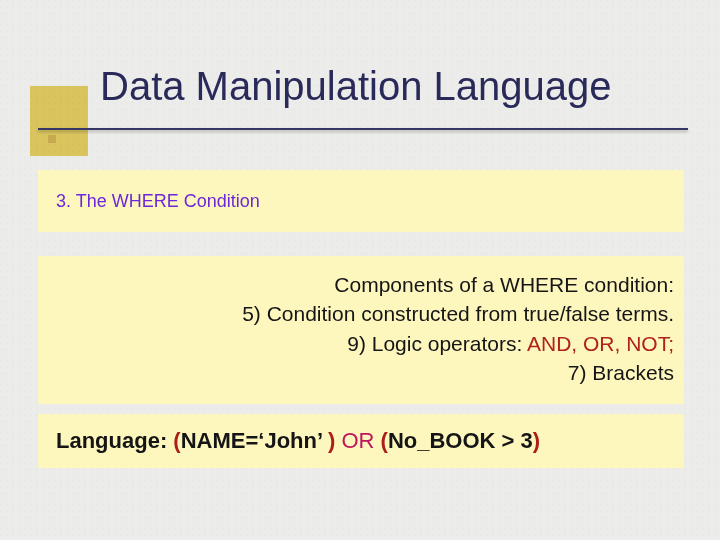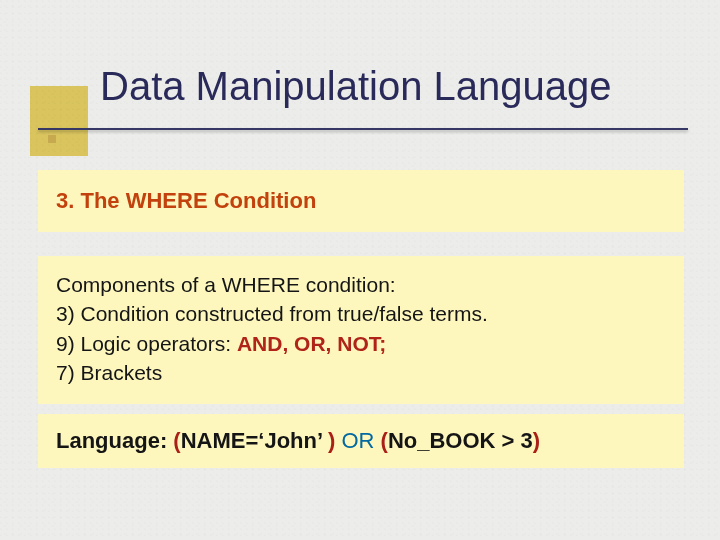--- a/index.html
+++ b/index.html
@@ -67,48 +67,49 @@
     right: 36px;
   }
   .box.section {
     top: 170px;
     height: 62px;
     display: flex;
     align-items: center;
   }
   .section-title {
     font-family: Verdana, Geneva, sans-serif;
-    font-weight: bold;
-    font-size: 22px;
-    color: #c2410c;
+    font-weight: normal;
+    font-size: 18px;
+    color: #6d28d9;
   }
   .box.body {
     top: 256px;
     padding: 14px 10px 16px 18px;
+    text-align: right;
   }
   .body-text {
     font-family: Verdana, Geneva, sans-serif;
     font-size: 21px;
     color: #151515;
     line-height: 1.4;
   }
-  .body-text .logic { color: #b02318; font-weight: bold; }
+  .body-text .logic { color: #b02318; }
   .box.example {
     top: 414px;
     padding: 14px 18px;
   }
   .example-text {
     font-family: Verdana, Geneva, sans-serif;
     font-weight: bold;
     font-size: 22px;
     color: #151515;
   }
   .example-text .paren { color: #aa1f16; font-weight: bold; }
   .example-text .inside { color: #151515; font-weight: bold; }
-  .example-text .or { color: #0369a1; font-weight: normal; }
+  .example-text .or { color: #be185d; font-weight: normal; }
   .bullet-sq {
     position: absolute;
     left: 48px;
     top: 139px;
     width: 8px;
     height: 8px;
     background: #c7a94f;
     transform: translateY(-50%);
   }
 </style>
@@ -125,21 +126,21 @@
   <div class="title-underline"></div>
   <div class="bullet-sq"></div>
 
   <div class="box section">
     <div class="section-title">3. The WHERE Condition</div>
   </div>
 
   <div class="box body">
     <div class="body-text">
       <span>Components of a WHERE condition:</span><br>
-      <span>3) Condition constructed from true/false terms.</span><br>
+      <span>5) Condition constructed from true/false terms.</span><br>
       <span>9) Logic operators: </span><span class="logic">AND, OR, NOT;</span><br>
       <span>7) Brackets</span>
     </div>
   </div>
 
   <div class="box example">
     <div class="example-text">
       <span>Language:</span>
       <span class="paren">(</span><span class="inside">NAME=‘John’ </span><span class="paren">)</span>
       <span class="or">OR</span>

